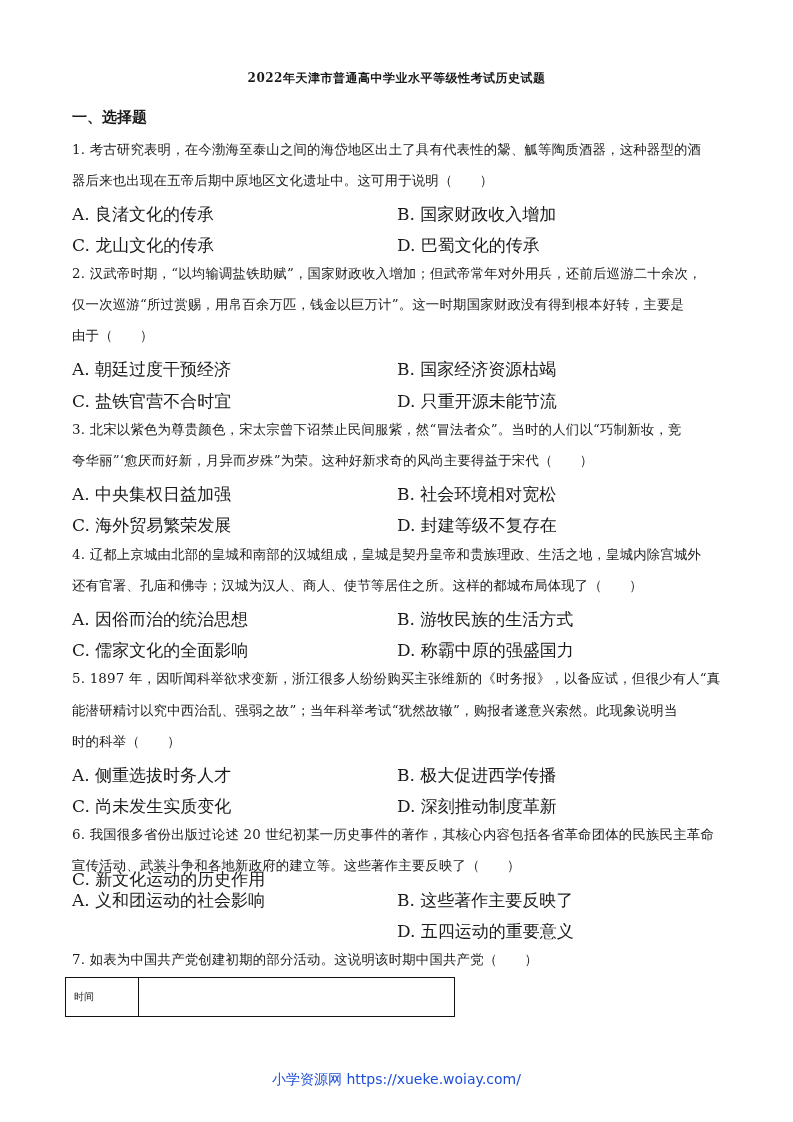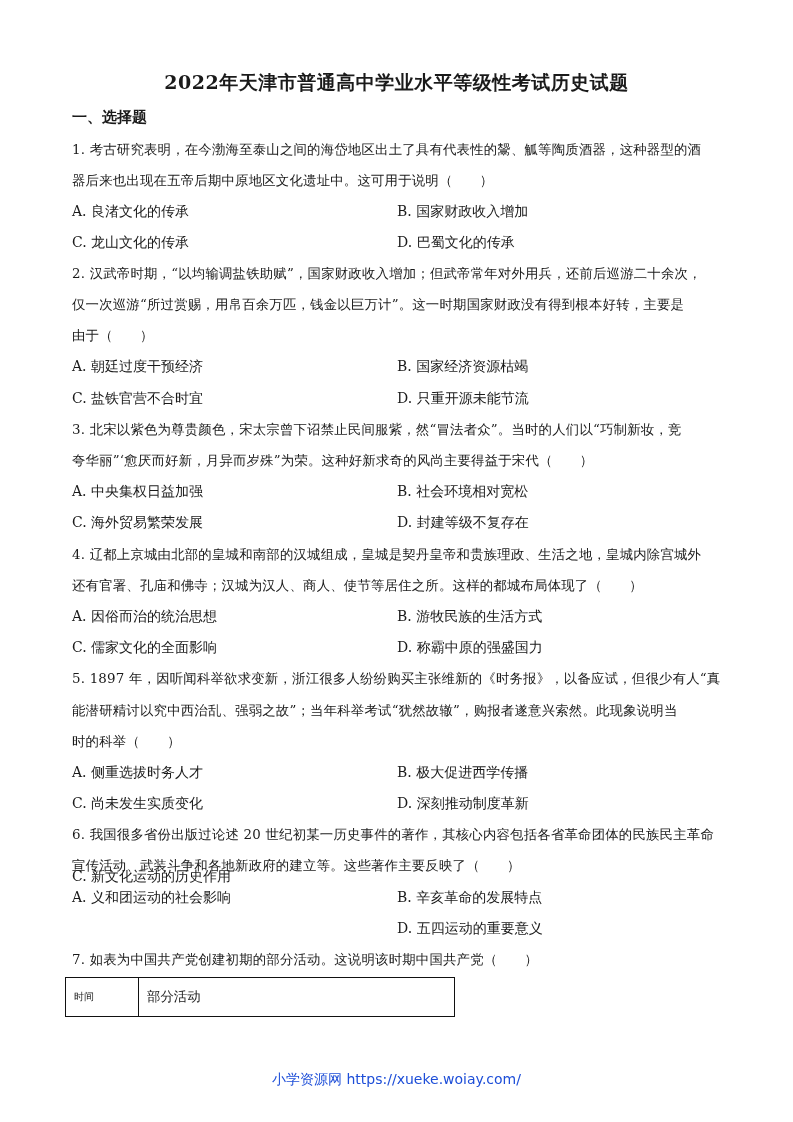--- a/index.html
+++ b/index.html
@@ -1,22 +1,22 @@
 <!DOCTYPE html>
 <html><head>
 <meta charset="utf-8">
 <style>
   html, body { margin:0; padding:0; background:#ffffff; }
   body { width:793px; height:1122px; position:relative; overflow:hidden;
          font-family:"DejaVu Serif","Liberation Serif",serif; color:#1a1a1a; }
   .title { position:absolute; left:0; width:793px; top:70px; text-align:center;
-           font-size:19px; font-weight:bold; letter-spacing:0.5px; }
+           font-size:12px; font-weight:bold; letter-spacing:0.5px; }
   .section { position:absolute; left:72px; top:108px; font-size:15px; font-weight:bold; }
   .line { position:absolute; left:72px; font-size:13.4px; white-space:nowrap; letter-spacing:0.2px; }
-  .opt { position:absolute; font-size:14px; white-space:nowrap; }
+  .opt { position:absolute; font-size:17px; white-space:nowrap; }
   .optA { left:72px; } .optB { left:397px; }
   .tbl { position:absolute; left:65px; top:977px; width:390px; height:40px;
          border:1px solid #111; box-sizing:border-box; display:flex; }
   .tbl .c1 { width:73px; border-right:1px solid #111; padding-left:8px;
              font-size:10px; line-height:38px; box-sizing:border-box; }
   .tbl .c2 { flex:1; padding-left:8px; font-size:13.4px; line-height:38px; }
   .footer { position:absolute; left:0; width:793px; top:1071px; text-align:center;
             font-family:"DejaVu Sans","Liberation Sans",sans-serif; font-size:14px; color:#1d4ed8; }
 </style>
 </head>
@@ -70,27 +70,26 @@
     <div class="opt optA" style="top:764px">A. 侧重选拔时务人才</div>
     <div class="opt optB" style="top:764px">B. 极大促进西学传播</div>
     <div class="opt optA" style="top:795px">C. 尚未发生实质变化</div>
     <div class="opt optB" style="top:795px">D. 深刻推动制度革新</div>
   </div>
 
   <div>
     <div class="line" style="top:826px">6. 我国很多省份出版过论述 20 世纪初某一历史事件的著作，其核心内容包括各省革命团体的民族民主革命</div>
     <div class="line" style="top:857px">宣传活动、武装斗争和各地新政府的建立等。这些著作主要反映了（　　）</div>
     <div class="opt optA" style="top:889px">A. 义和团运动的社会影响</div>
-    <div class="opt optB" style="top:889px">B. 辛亥革命的发展特点</div>
+    <div class="opt optB" style="top:889px">B. 这些著作主要反映了</div>
     <div class="opt optA" style="top:868px">C. 新文化运动的历史作用</div>
     <div class="opt optB" style="top:920px">D. 五四运动的重要意义</div>
   </div>
 
   <div>
     <div class="line" style="top:951px">7. 如表为中国共产党创建初期的部分活动。这说明该时期中国共产党（　　）</div>
     <div class="tbl">
       <div class="c1">时间</div>
-      <div class="c2">部分活动</div>
     </div>
   </div>
 
   <div class="footer">小学资源网 https://xueke.woiay.com/</div>
 </div>
 
 </body></html>

